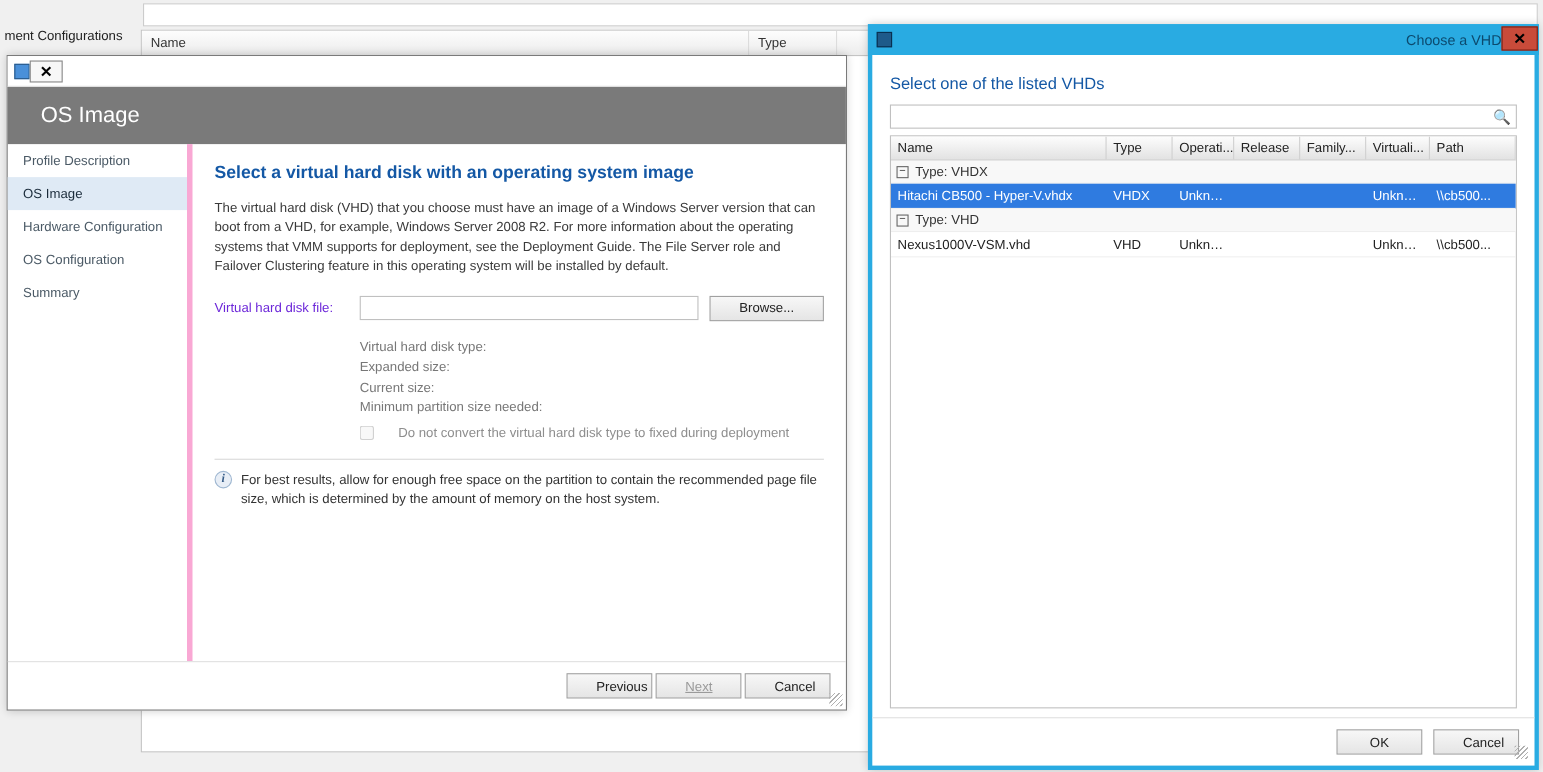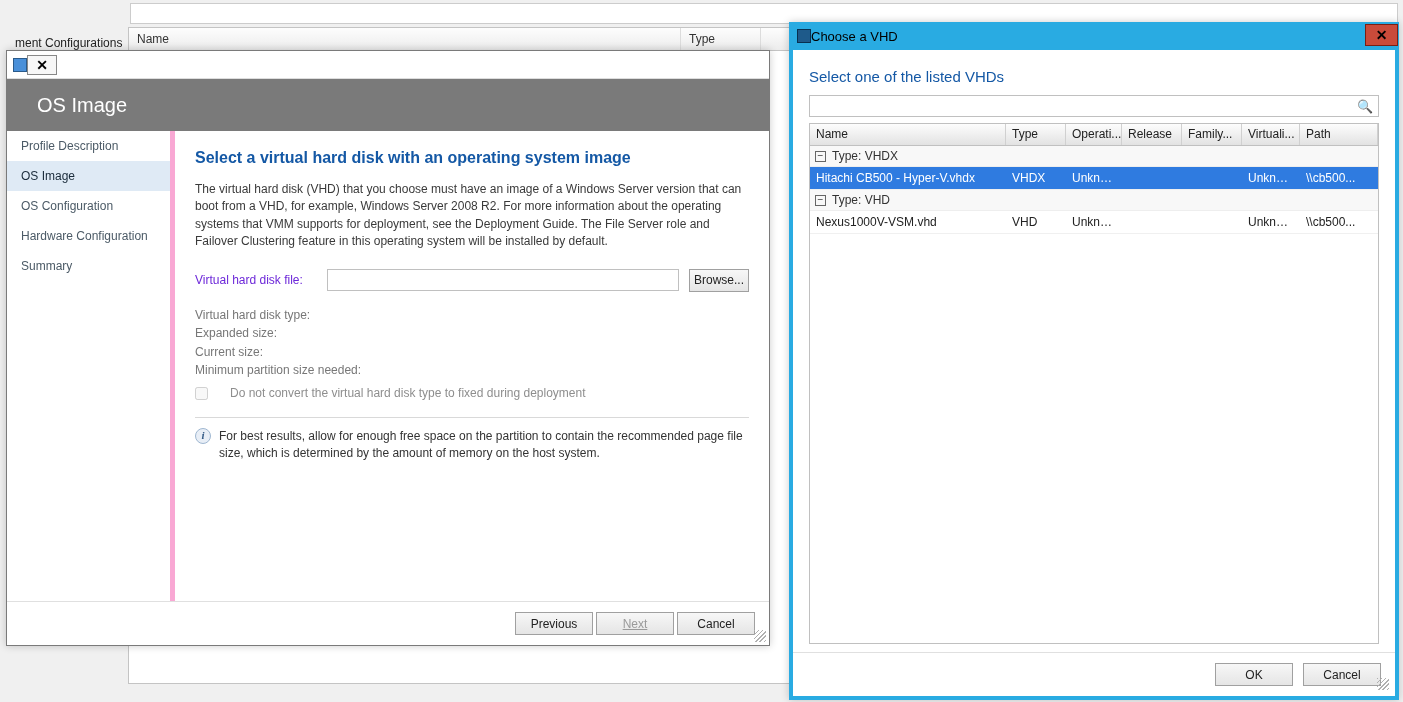--- a/index.html
+++ b/index.html
@@ -9,21 +9,21 @@
       background: #e8e8e8;
       width: 1403px;
       height: 702px;
       position: relative;
       overflow: hidden;
     }
 
     
     .bg-app { position: absolute; inset: 0; background: #f0f0f0; }
     .bg-search { position: absolute; top: 3px; left: 130px; right: 5px; height: 21px; background: #fff; border: 1px solid #ccc; }
-    .bg-left-label { position: absolute; top: 36px; left: 0; font-size: 12px; color: #222; padding-left: 15px; }
+    .bg-left-label { position: absolute; top: 25px; left: 0; font-size: 12px; color: #222; padding-left: 4px; }
     .bg-grid { position: absolute; top: 27px; left: 128px; right: 5px; bottom: 18px; background: #fff; border: 1px solid #c4c4c4; }
     .bg-grid-head { display: flex; height: 23px; background: linear-gradient(#fdfdfd,#ececec); border-bottom: 1px solid #c4c4c4; }
     .bg-grid-head div { border-right: 1px solid #dcdcdc; padding: 4px 8px; color: #333; }
     .bg-grid-head .c1 { width: 552px; }
     .bg-grid-head .c2 { width: 80px; }
 
     
     .wizard {
       position: absolute;
       left: 6px; top: 50px;
@@ -65,25 +65,25 @@
     }
     .wizard-content { flex: 1; padding: 18px 20px 10px 20px; position: relative; }
     .wizard-content h2 { color: #1458a5; font-size: 16px; font-weight: 700; margin-bottom: 14px; }
     .wizard-content .para { color: #3a3a3a; line-height: 1.45; font-size: 12px; margin-bottom: 18px; }
     .fieldrow { display: flex; align-items: center; gap: 10px; margin-bottom: 14px; }
     .fieldrow label { color: #6d28d9; width: 122px; }
     .fieldrow input[type=text] { flex: 1; height: 22px; border: 1px solid #c0c0c0; padding: 0 4px; font-size: 12px; }
     .btn {
       background: linear-gradient(#f7f7f7,#e5e5e5);
       border: 1px solid #a0a0a0;
-      padding: 2px 4px; height: 23px;
+      padding: 2px 26px; height: 23px;
       font-size: 12px; color: #222; cursor: default;
     }
     .btn:disabled, .btn.disabled { color: #9a9a9a; text-decoration: underline; }
-    .details { color: #777; font-size: 12px; line-height: 1.55; }
+    .details { margin-left: 132px; color: #777; font-size: 12px; line-height: 1.55; }
     .details .row { margin-bottom: 0; }
     .details .chk { display: flex; align-items: center; gap: 22px; margin-top: 4px; color: #8e8e8e; }
     .details input[type=checkbox] { width: 13px; height: 13px; }
     .divider { border-top: 1px solid #d9d9d9; margin: 14px 0 10px 0; }
     .infomsg { display: flex; gap: 8px; color: #333; font-size: 12px; line-height: 1.45; }
     .info-icon {
       width: 16px; height: 16px; flex: none;
       border-radius: 50%; background: #e8eef6; border:1px solid #9fb7d1;
       display: flex; align-items: center; justify-content: center;
       font-size: 11px; font-style: italic; font-weight: bold; color: #355b86;
@@ -109,21 +109,21 @@
       border: 4px solid #29abe2;
       box-shadow: 0 0 8px rgba(0,0,0,.2);
       display: flex; flex-direction: column;
     }
     .chooser-titlebar {
       height: 28px; background: #29abe2; color: #000;
       display: flex; align-items: center; position: relative;
       margin: -4px -4px 0 -4px;
     }
     .chooser-titlebar .ico { width: 14px; height: 14px; background: #1e5a8a; margin-left: 8px; border:1px solid #083050; }
-    .chooser-titlebar .title { flex: 1; text-align: left; font-size: 13px; color: #000000; }
+    .chooser-titlebar .title { flex: 1; text-align: right; font-size: 13px; color: #0c4a6e; }
     .chooser-close {
       width: 33px; height: 22px; margin-right: 1px; margin-top: -2px;
       background: #c94b3a; border: 1px solid #7a1f13;
       display: flex; align-items: center; justify-content: center;
       color: #000; font-weight: bold; font-size: 14px;
     }
     .chooser-body { flex: 1; padding: 18px 16px 8px 16px; display: flex; flex-direction: column; min-height: 0; }
     .chooser-body h3 { color: #1458a5; font-size: 15px; font-weight: 400; margin-bottom: 10px; }
     .chooser-search {
       height: 22px; border: 1px solid #c0c0c0;
@@ -189,22 +189,22 @@
     <div class="ico"></div>
     <div class="wizard-close">✕</div>
   </div>
   <div class="wizard-banner">
     <span>OS Image</span>
   </div>
   <div class="wizard-body">
     <div class="wizard-nav">
       <div class="nav-item">Profile Description</div>
       <div class="nav-item sel">OS Image</div>
+      <div class="nav-item">Hardware Configuration</div>
       <div class="nav-item">OS Configuration</div>
-      <div class="nav-item">Hardware Configuration</div>
       <div class="nav-item">Summary</div>
     </div>
     <div class="wizard-content">
       <h2>Select a virtual hard disk with an operating system image</h2>
       <div class="para">The virtual hard disk (VHD) that you choose must have an image of a Windows Server version that can boot from a VHD, for example, Windows Server 2008 R2. For more information about the operating systems that VMM supports for deployment, see the Deployment Guide. The File Server role and Failover Clustering feature in this operating system will be installed by default.</div>
       <div class="fieldrow">
         <label>Virtual hard disk file:</label>
         <input type="text" value="" style="">
         <button class="btn">Browse...</button>
       </div>

